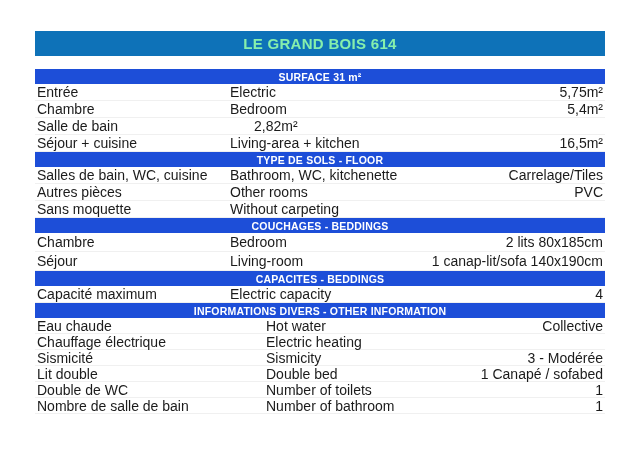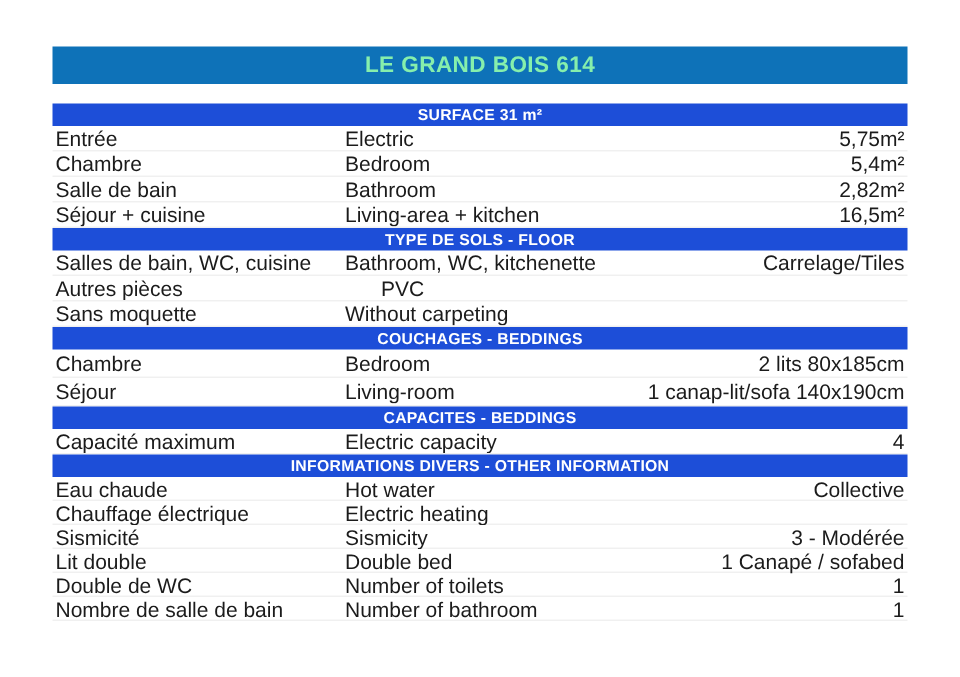--- a/index.html
+++ b/index.html
@@ -51,21 +51,21 @@
   }
   .row {
     display: flex;
     align-items: center;
     height: 17px;
     box-sizing: border-box;
     font-size: 14px;
     border-bottom: 1px solid rgba(0,0,0,0.06);
   }
   .sec-beddings .row { height: 19px; }
-  .sec-info .row { height: 16px; }
+  .sec-info .row { height: 16px; gap: 36px; }
   .cell-fr {
     width: 193px;
     padding-left: 2px;
     white-space: nowrap;
     overflow: hidden;
   }
   .cell-en {
     flex: 1;
     white-space: nowrap;
     overflow: hidden;
@@ -98,41 +98,41 @@
           <span class="cell-en">Electric</span>
           <span class="cell-val">5,75m²</span>
         </div>
         <div class="row">
           <span class="cell-fr">Chambre</span>
           <span class="cell-en">Bedroom</span>
           <span class="cell-val">5,4m²</span>
         </div>
         <div class="row">
           <span class="cell-fr">Salle de bain</span>
-          <span class="cell-en">Bathroom</span>
           <span class="cell-val">2,82m²</span>
         </div>
         <div class="row">
           <span class="cell-fr">Séjour + cuisine</span>
           <span class="cell-en">Living-area + kitchen</span>
           <span class="cell-val">16,5m²</span>
         </div>
       </section>
 
       <section class="sec sec-floor">
         <div class="sec-header">
           <span>TYPE DE SOLS - FLOOR</span>
         </div>
         <div class="row">
           <span class="cell-fr">Salles de bain, WC, cuisine</span>
           <span class="cell-en">Bathroom, WC, kitchenette</span>
           <span class="cell-val">Carrelage/Tiles</span>
         </div>
         <div class="row">
           <span class="cell-fr">Autres pièces</span>
+          <span class="cell-en">Other rooms</span>
           <span class="cell-val">PVC</span>
         </div>
         <div class="row">
           <span class="cell-fr">Sans moquette</span>
           <span class="cell-en">Without carpeting</span>
           <span class="cell-val"></span>
         </div>
       </section>
 
       <section class="sec sec-beddings">

